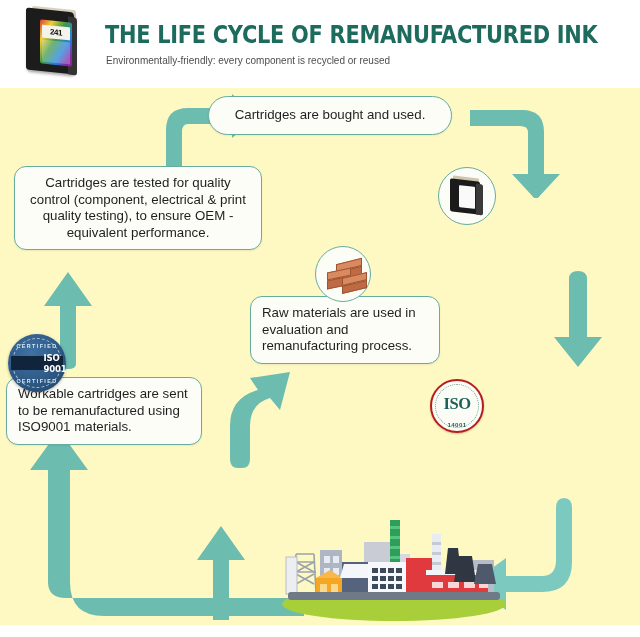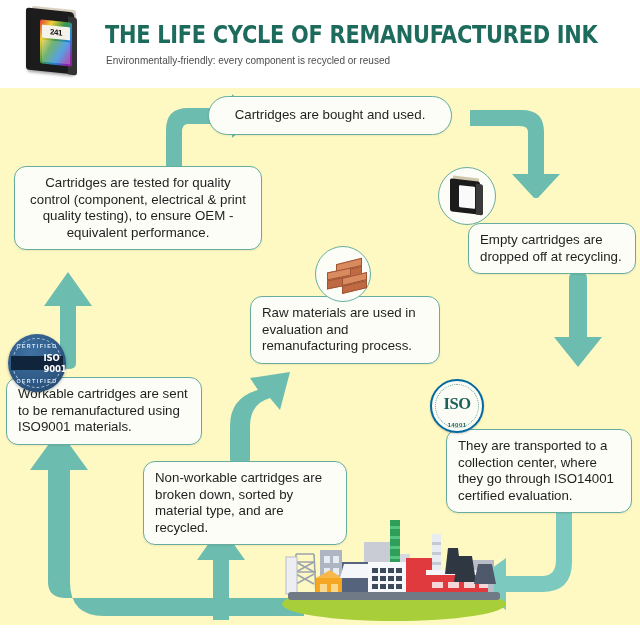--- a/index.html
+++ b/index.html
@@ -75,21 +75,21 @@
      border-radius:50%;border:1.5px dashed #cfe2f2;opacity:.8;}
   .s9-band{position:absolute;left:3px;top:22px;width:52px;height:14px;background:#10253c;
      display:flex;align-items:center;justify-content:center;}
   .s9-band span{color:#fff;font-size:9.5px;font-weight:bold;letter-spacing:-.2px;
      font-family:"DejaVu Sans Condensed","Liberation Sans",sans-serif;padding-left:36px;}
   .s9-top,.s9-bot{position:absolute;left:0;width:58px;text-align:center;color:#d7e7f6;
      font-size:5.4px;font-weight:bold;letter-spacing:1.4px;}
   .s9-top{top:9px;} .s9-bot{bottom:8px;}
 
   .seal14001{position:absolute;width:50px;height:50px;border-radius:50%;
-     background:#fbfcf5;border:2px solid #0369a1;z-index:30;
+     background:#fbfcf5;border:2px solid #b91c1c;z-index:30;
      box-shadow:0 1px 2px rgba(0,0,0,.2);}
   .seal14001:before{content:"";position:absolute;left:3px;top:3px;right:3px;bottom:3px;
      border-radius:50%;border:1px dotted #2b7a6e;opacity:.7;}
   .s14-main{position:absolute;left:0;top:13px;width:50px;text-align:center;
      color:#1c6158;font-size:16.5px;font-weight:bold;letter-spacing:-.5px;
      font-family:"Liberation Serif","DejaVu Serif",serif;}
   .s14-sub{position:absolute;left:0;bottom:3.5px;width:50px;text-align:center;
      color:#1c6158;font-size:6.2px;font-weight:bold;letter-spacing:.4px;}
 
   
@@ -240,35 +240,26 @@
     </div>
 
     <div class="icircle" style="left:438px;top:91px;width:58px;height:58px;">
       <div class="mini-cart">
         <div class="mc-top"></div>
         <div class="mc-body"></div>
         <div class="mc-side"></div>
         <div class="mc-white"></div>
       </div>
     </div>
-    <div class="box" style="left:468px;top:147px;width:168px;">
-      <span>Empty cartridges are dropped off at recycling.</span>
-    </div>
 
     <div class="seal14001" style="left:430px;top:303px;">
       <div class="s14-main">ISO</div>
       <div class="s14-sub">14001</div>
     </div>
-    <div class="box" style="left:446px;top:353px;width:186px;">
-      <span>They are transported to a collection center, where they go through ISO14001 certified evaluation.</span>
-    </div>
-
-    <div class="box" style="left:143px;top:385px;width:204px;">
-      <span>Non-workable cartridges are broken down, sorted by material type, and are recycled.</span>
-    </div>
+
 
     <div class="seal9001" style="left:8px;top:258px;">
       <div class="s9-top">CERTIFIED</div>
       <div class="s9-band">
           <span>ISO 9001</span>
         </div>
       <div class="s9-bot">CERTIFIED</div>
     </div>
     <div class="box" style="left:6px;top:301px;width:196px;">
       <span>Workable cartridges are sent to be remanufactured using ISO9001 materials.</span>

